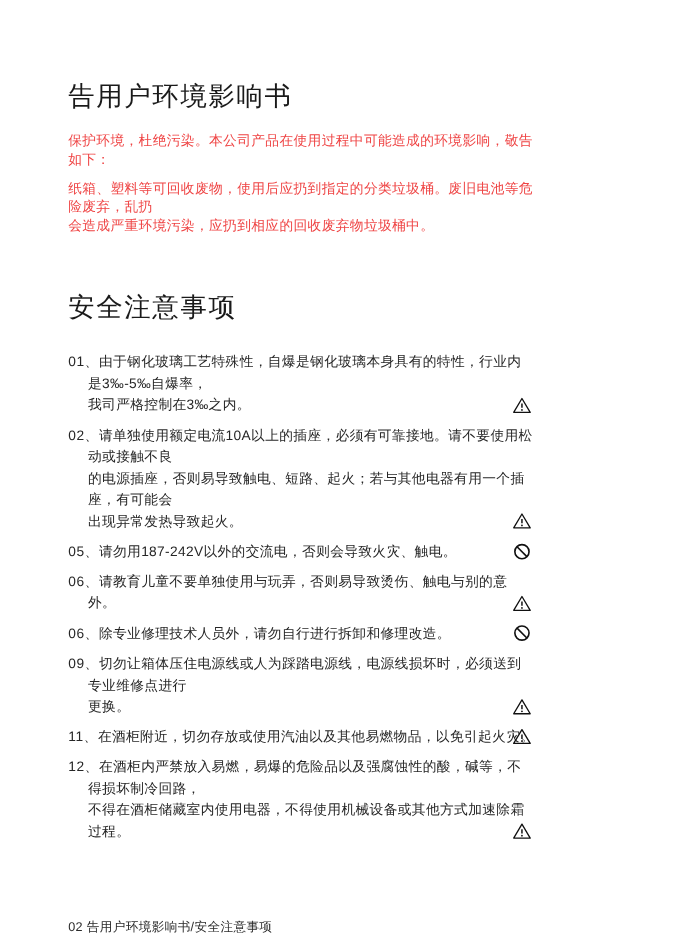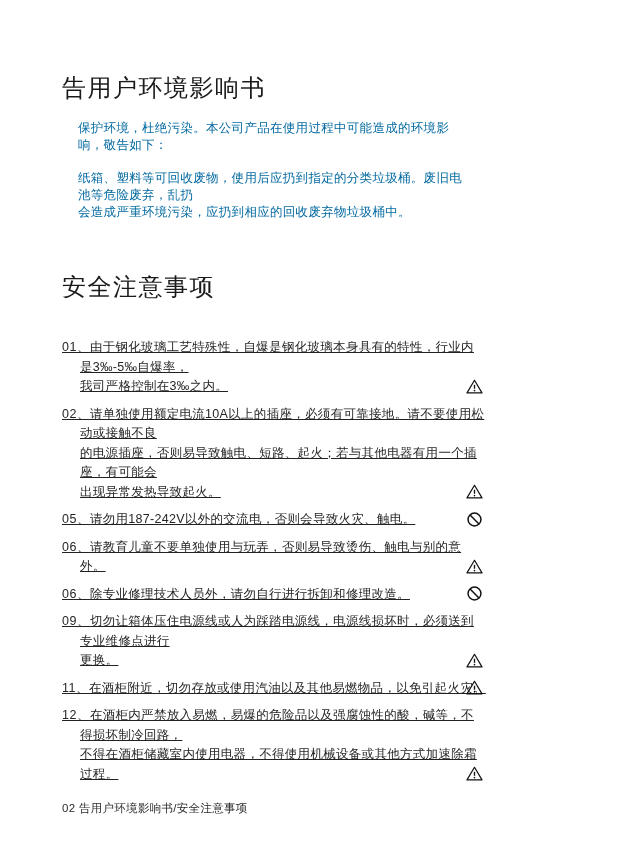--- a/index.html
+++ b/index.html
@@ -25,32 +25,31 @@
     font-size: 24px;
     font-weight: 400;
     letter-spacing: 1.5px;
     color: #1a1a1a;
     line-height: 32px;
   }
   .doc-title.second {
     margin-top: 50px;
   }
   .para {
-    margin: 16px;
+    margin: 0;
     margin-top: 16px;
     font-size: 12.5px;
     line-height: 17px;
     white-space: pre-line;
-    color: #0369a1;
+    color: #ef4444;
     letter-spacing: 0.3px;
   }
   .para + .para { margin-top: 9px; }
   .safety-list {
-    margin-top: 35px;
-    text-decoration: underline;
+    margin-top: 24px;
   }
   .safety-item {
     position: relative;
     margin-bottom: 8px;
     min-height: 19px;
   }
   .safety-item.tall { padding-bottom: 14px; }
   .item-text {
     font-size: 12.5px;
     line-height: 19.5px;
@@ -64,21 +63,21 @@
   .item-icon {
     position: absolute;
     right: 2px; bottom: 2px;
     width: 19px; height: 17px;
     line-height: 0;
   }
   .safety-item.tall .item-icon { bottom: 0; }
   .item-icon svg { width: 100%; height: 100%; display: block; }
   .footer {
     position: absolute;
-    left: 62px; top: 801px;
+    left: 62px; top: 835px;
     font-size: 11.5px;
     color: #2b2b2b;
     letter-spacing: 0.3px;
   }
   .svg-defs { position: absolute; width: 0; height: 0; overflow: hidden; }
 </style>
 </head>
 <body>
 
 <svg class="svg-defs" aria-hidden="true">

